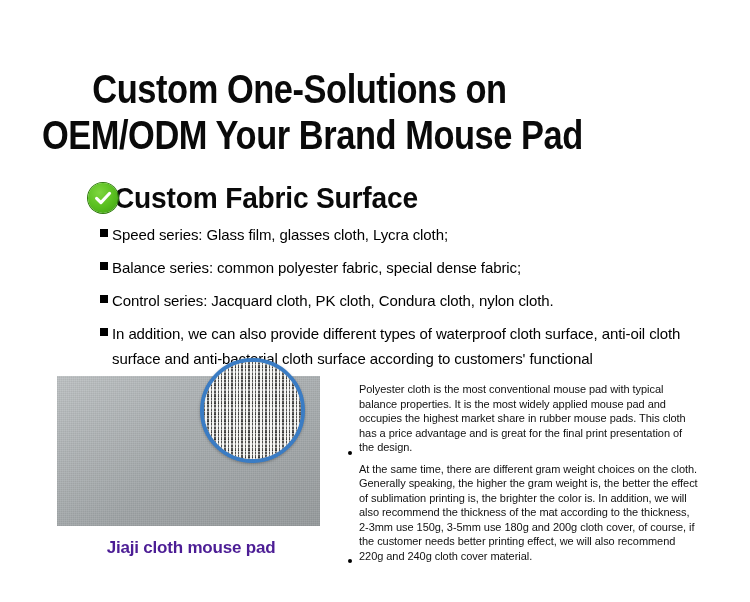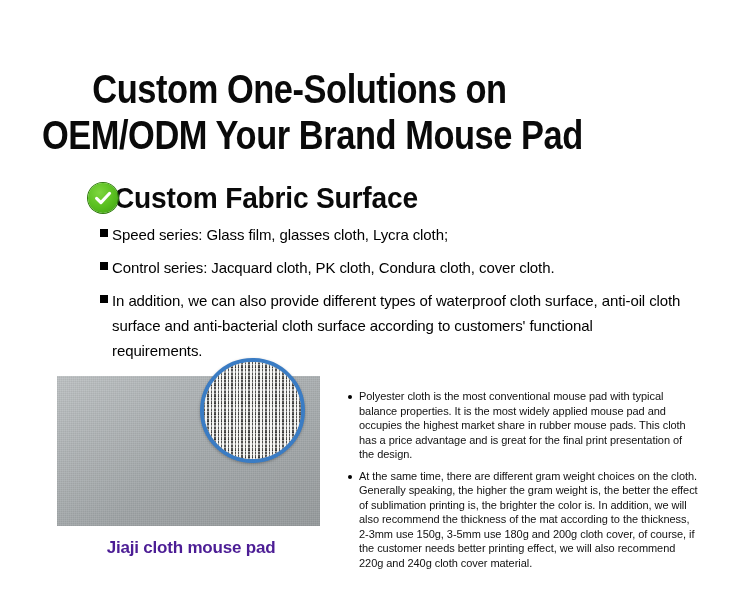--- a/index.html
+++ b/index.html
@@ -172,23 +172,22 @@
 
   
   .desc-list {
     position: absolute;
     left: 348px;
     top: 382px;
     width: 350px;
   }
   .desc-item {
     display: flex;
-    align-items: flex-start;
+    align-items: flex-end;
     margin-bottom: 7px;
-    margin-top: 7px;
   }
   .rnd-bullet {
     width: 4px;
     height: 4px;
     border-radius: 50%;
     background: #000;
     flex: 0 0 4px;
     margin-top: 6px;
     margin-right: 7px;
   }
@@ -216,24 +215,28 @@
   <span class="section-head-text">Custom Fabric Surface</span>
 </div>
 
 <div class="feature-list">
 
   <div class="feature-item">
     <span class="sq-bullet"></span>
     <span class="feature-text">Speed series: Glass film, glasses cloth, Lycra cloth;</span>
   </div>
 
-
-  <div class="feature-item">
-    <span class="sq-bullet"></span>
-    <span class="feature-text">Control series: Jacquard cloth, PK cloth, Condura cloth, cover cloth.</span>
+  <div class="feature-item">
+    <span class="sq-bullet"></span>
+    <span class="feature-text">Balance series: common polyester fabric, special dense fabric;</span>
+  </div>
+
+  <div class="feature-item">
+    <span class="sq-bullet"></span>
+    <span class="feature-text">Control series: Jacquard cloth, PK cloth, Condura cloth, nylon cloth.</span>
   </div>
 
   <div class="feature-item">
     <span class="sq-bullet"></span>
     <span class="feature-text">In addition, we can also provide different types of waterproof cloth surface, anti-oil cloth surface and anti-bacterial cloth surface according to customers' functional requirements.</span>
   </div>
 
 </div>
 
 <div class="photo-wrap">

